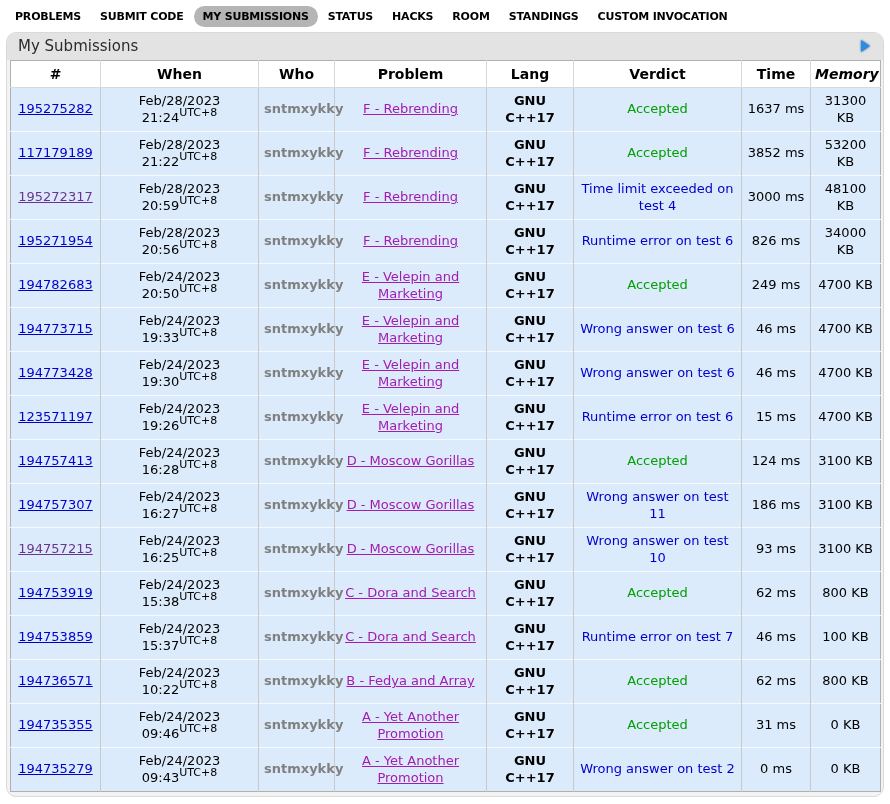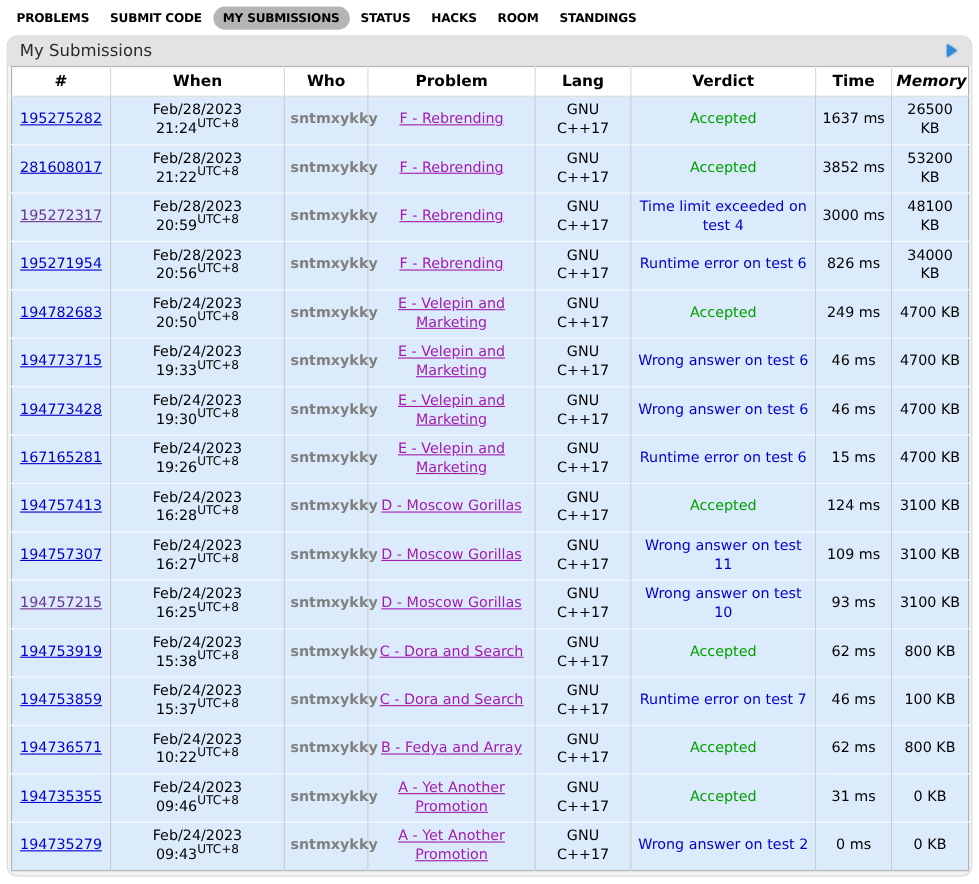--- a/index.html
+++ b/index.html
@@ -111,33 +111,34 @@
 
   .when-time sup { font-size: 11px; vertical-align: super; line-height: 0; margin-top: 16px; }
 
   a.verdict-link {
     color: #0000cc;
     text-decoration: none;
     cursor: pointer;
   }
   .verdict-accepted { color: #00a000; font-weight: normal; }
 
-  .lang-line { display: block; }
+  .lang-line { display: block; font-weight: bold; }
 </style>
 </head>
 <body>
 
 <div class="topnav">
     <span class="nav-item">Problems</span>
     <span class="nav-item">Submit Code</span>
     <span class="nav-item selected">My Submissions</span>
     <span class="nav-item">Status</span>
     <span class="nav-item">Hacks</span>
     <span class="nav-item">Room</span>
     <span class="nav-item">Standings</span>
+    <span class="nav-item">Custom Invocation</span>
   </div>
 
 <div class="datatable">
   <div class="dt-caption">
     <span class="dt-title">My Submissions</span>
     <span class="arrow-icon"></span>
   </div>
 
   <table class="submissions">
     <colgroup>
@@ -167,24 +168,24 @@
           <td><a class="id-link">195275282</a></td>
           <td><span class="when-date">Feb/28/2023</span><br><span class="when-time">21:24<sup>UTC+8</sup></span></td>
           <td><span class="who-label">sntmxykky</span></td>
           <td><a class="problem-link">F - Rebrending</a></td>
           <td>
             <span class="lang-line">GNU</span>
             <span class="lang-line">C++17</span>
           </td>
           <td><span class="verdict-accepted">Accepted</span></td>
           <td>1637 ms</td>
-          <td>26500 KB</td>
-        </tr>
-        <tr>
-          <td><a class="id-link">281608017</a></td>
+          <td>31300 KB</td>
+        </tr>
+        <tr>
+          <td><a class="id-link">117179189</a></td>
           <td><span class="when-date">Feb/28/2023</span><br><span class="when-time">21:22<sup>UTC+8</sup></span></td>
           <td><span class="who-label">sntmxykky</span></td>
           <td><a class="problem-link">F - Rebrending</a></td>
           <td>
             <span class="lang-line">GNU</span>
             <span class="lang-line">C++17</span>
           </td>
           <td><span class="verdict-accepted">Accepted</span></td>
           <td>3852 ms</td>
           <td>53200 KB</td>
@@ -248,21 +249,21 @@
           <td><a class="problem-link">E - Velepin and Marketing</a></td>
           <td>
             <span class="lang-line">GNU</span>
             <span class="lang-line">C++17</span>
           </td>
           <td><a class="verdict-link">Wrong answer on test 6</a></td>
           <td>46 ms</td>
           <td>4700 KB</td>
         </tr>
         <tr>
-          <td><a class="id-link">167165281</a></td>
+          <td><a class="id-link">123571197</a></td>
           <td><span class="when-date">Feb/24/2023</span><br><span class="when-time">19:26<sup>UTC+8</sup></span></td>
           <td><span class="who-label">sntmxykky</span></td>
           <td><a class="problem-link">E - Velepin and Marketing</a></td>
           <td>
             <span class="lang-line">GNU</span>
             <span class="lang-line">C++17</span>
           </td>
           <td><a class="verdict-link">Runtime error on test 6</a></td>
           <td>15 ms</td>
           <td>4700 KB</td>
@@ -283,21 +284,21 @@
         <tr>
           <td><a class="id-link">194757307</a></td>
           <td><span class="when-date">Feb/24/2023</span><br><span class="when-time">16:27<sup>UTC+8</sup></span></td>
           <td><span class="who-label">sntmxykky</span></td>
           <td><a class="problem-link">D - Moscow Gorillas</a></td>
           <td>
             <span class="lang-line">GNU</span>
             <span class="lang-line">C++17</span>
           </td>
           <td><a class="verdict-link">Wrong answer on test 11</a></td>
-          <td>109 ms</td>
+          <td>186 ms</td>
           <td>3100 KB</td>
         </tr>
         <tr>
           <td><a class="id-link visited">194757215</a></td>
           <td><span class="when-date">Feb/24/2023</span><br><span class="when-time">16:25<sup>UTC+8</sup></span></td>
           <td><span class="who-label">sntmxykky</span></td>
           <td><a class="problem-link">D - Moscow Gorillas</a></td>
           <td>
             <span class="lang-line">GNU</span>
             <span class="lang-line">C++17</span>

